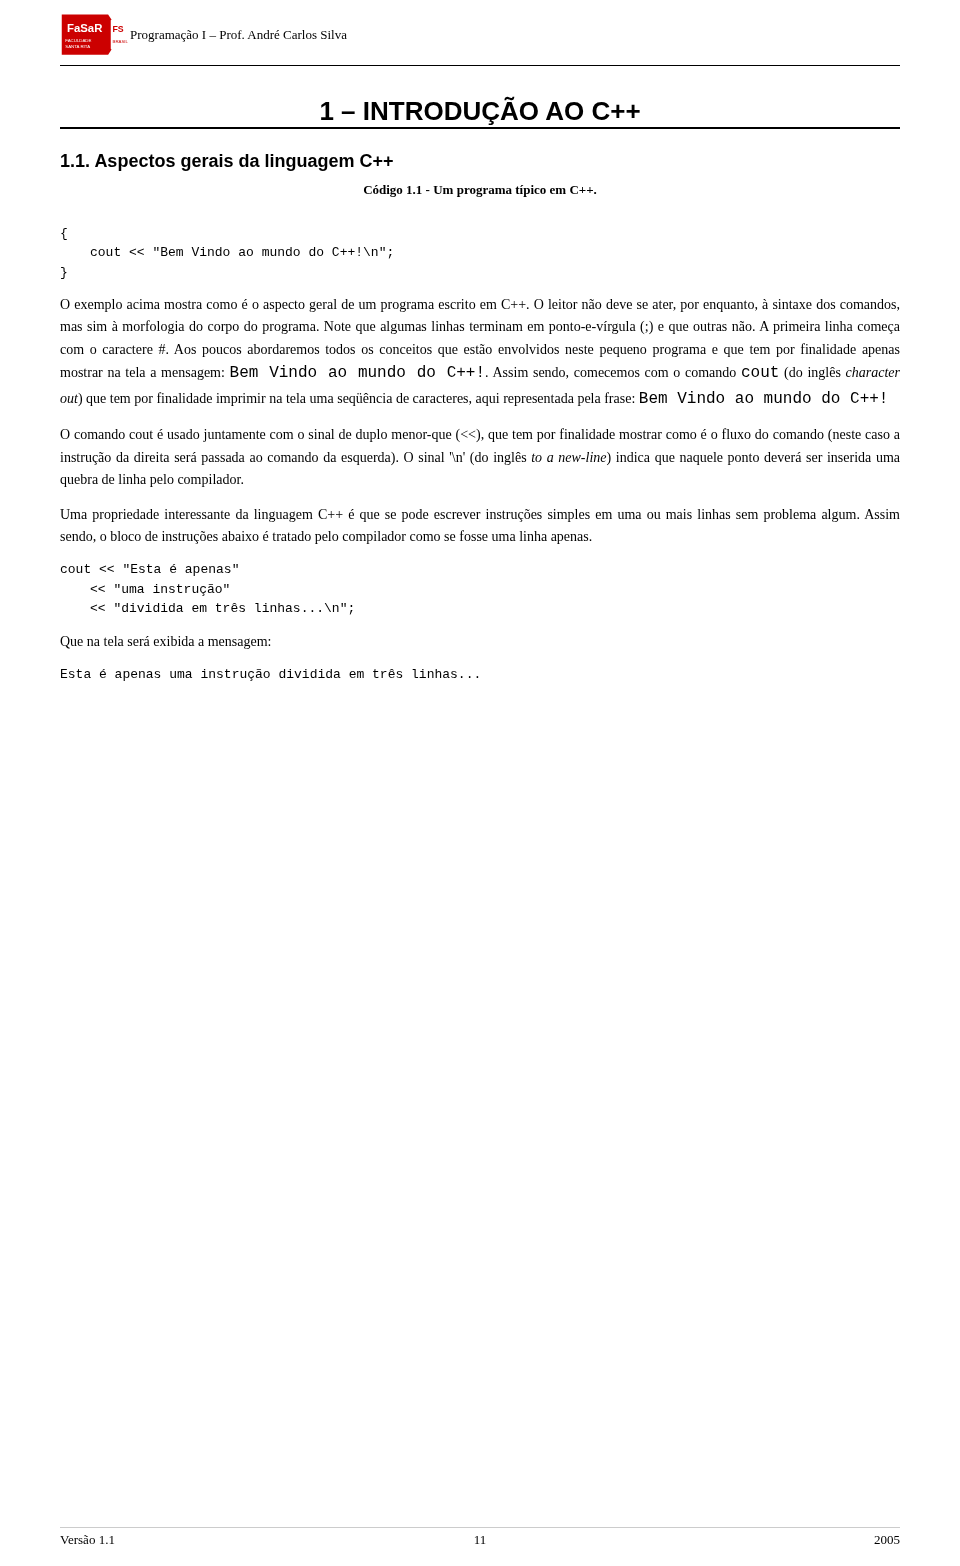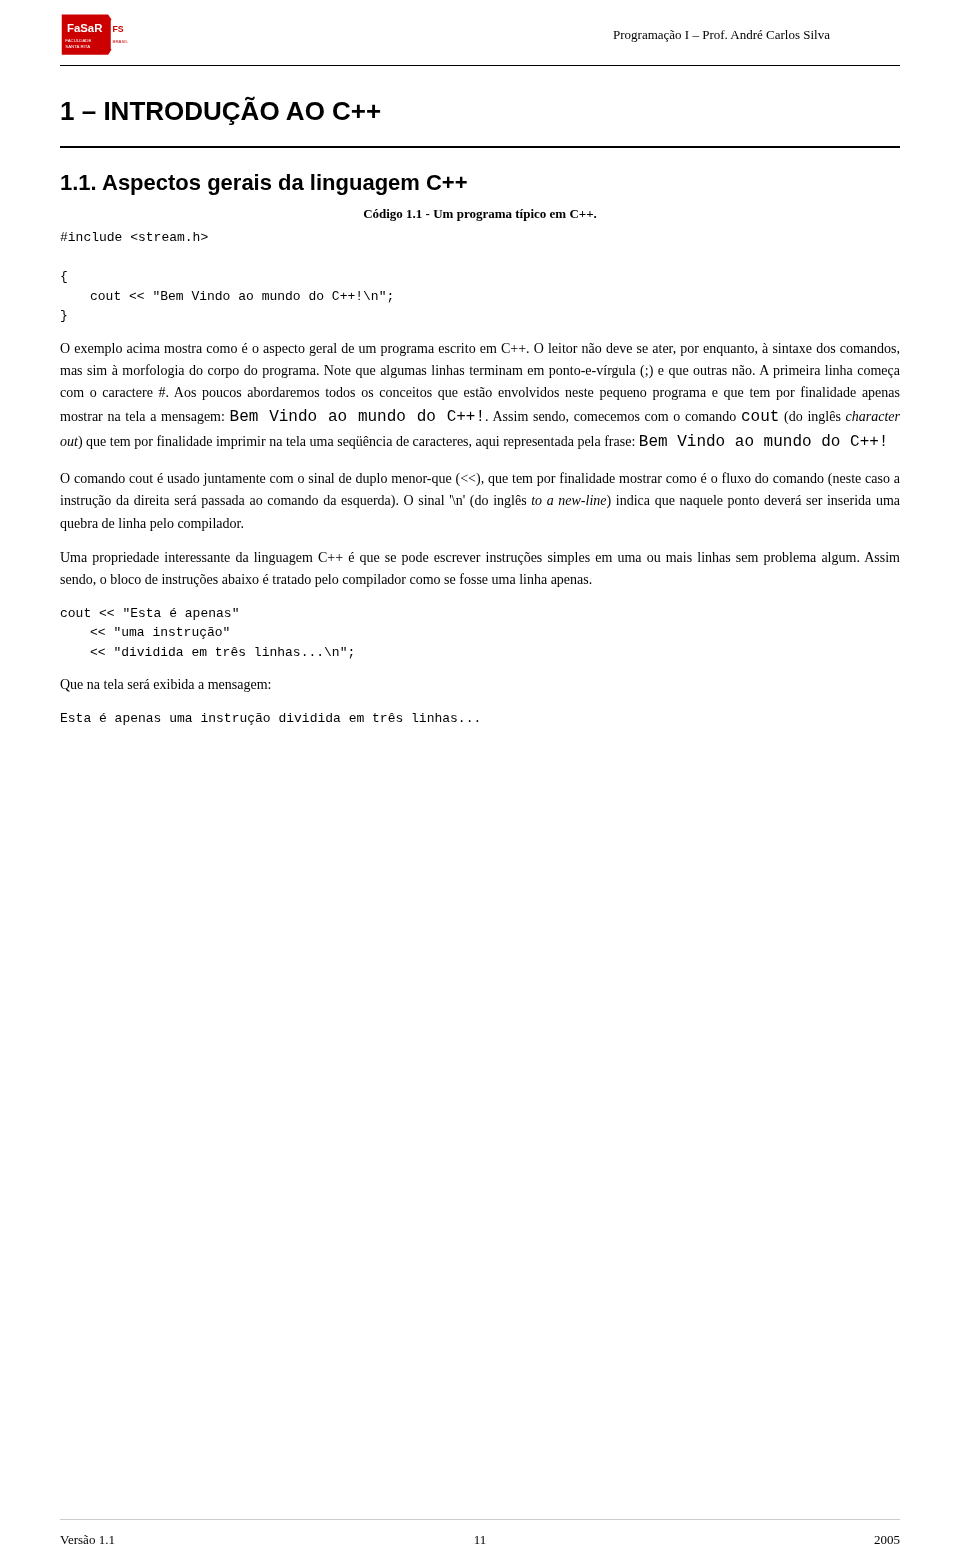--- a/index.html
+++ b/index.html
@@ -31,38 +31,39 @@
       align-items: center;
     }
     .logo-svg {
       width: 70px;
       height: 45px;
     }
     .header-title {
       font-family: "Times New Roman", Times, serif;
       font-size: 13px;
       color: #000;
-      text-align: right;
+      text-align: left;
       flex: 1;
     }
     
     .chapter-heading {
       margin-top: 30px;
       margin-bottom: 5px;
       border-bottom: 2px solid #000;
-      padding-bottom: 19px;
+      padding-bottom: 0;
+      text-align: center;
     }
     .chapter-heading h1 {
       font-size: 26px;
       font-weight: bold;
       font-family: Arial, sans-serif;
     }
     
     .section-heading {
-      font-size: 22px;
+      font-size: 18px;
       font-weight: bold;
       font-family: Arial, sans-serif;
       margin-top: 22px;
       margin-bottom: 10px;
     }
     
     .code-caption {
       text-align: center;
       font-size: 13px;
       font-weight: bold;
@@ -98,21 +99,21 @@
     .footer {
       position: absolute;
       bottom: 18px;
       left: 60px;
       right: 60px;
       display: flex;
       justify-content: space-between;
       font-size: 13px;
       font-family: "Times New Roman", Times, serif;
       border-top: 1px solid #ccc;
-      padding-top: 12px;
+      padding-top: 4px;
     }
     .footer-center {
       position: absolute;
       left: 50%;
       transform: translateX(-50%);
     }
   </style>
 </head>
 <body>
 
@@ -146,21 +147,20 @@
     </h1>
   </div>
 
   <div class="section-heading">
     <span>1.1.</span> <span>Aspectos gerais da linguagem C++</span>
   </div>
 
   <div class="code-caption">Código 1.1 - Um programa típico em C++.</div>
 
   <div class="code-block">
-    <div>#include &lt;stream.h&gt;</div>
     <div>&nbsp;</div>
     <div>{</div>
     <div class="indent1">cout &lt;&lt; "Bem Vindo ao mundo do C++!\n";</div>
     <div>}</div>
   </div>
 
   <p class="para">
     O exemplo acima mostra como é o aspecto geral de um programa escrito em C++. O leitor
     não deve se ater, por enquanto, à sintaxe dos comandos, mas sim à morfologia do corpo do
     programa. Note que algumas linhas terminam em ponto-e-vírgula (;) e que outras não. A

